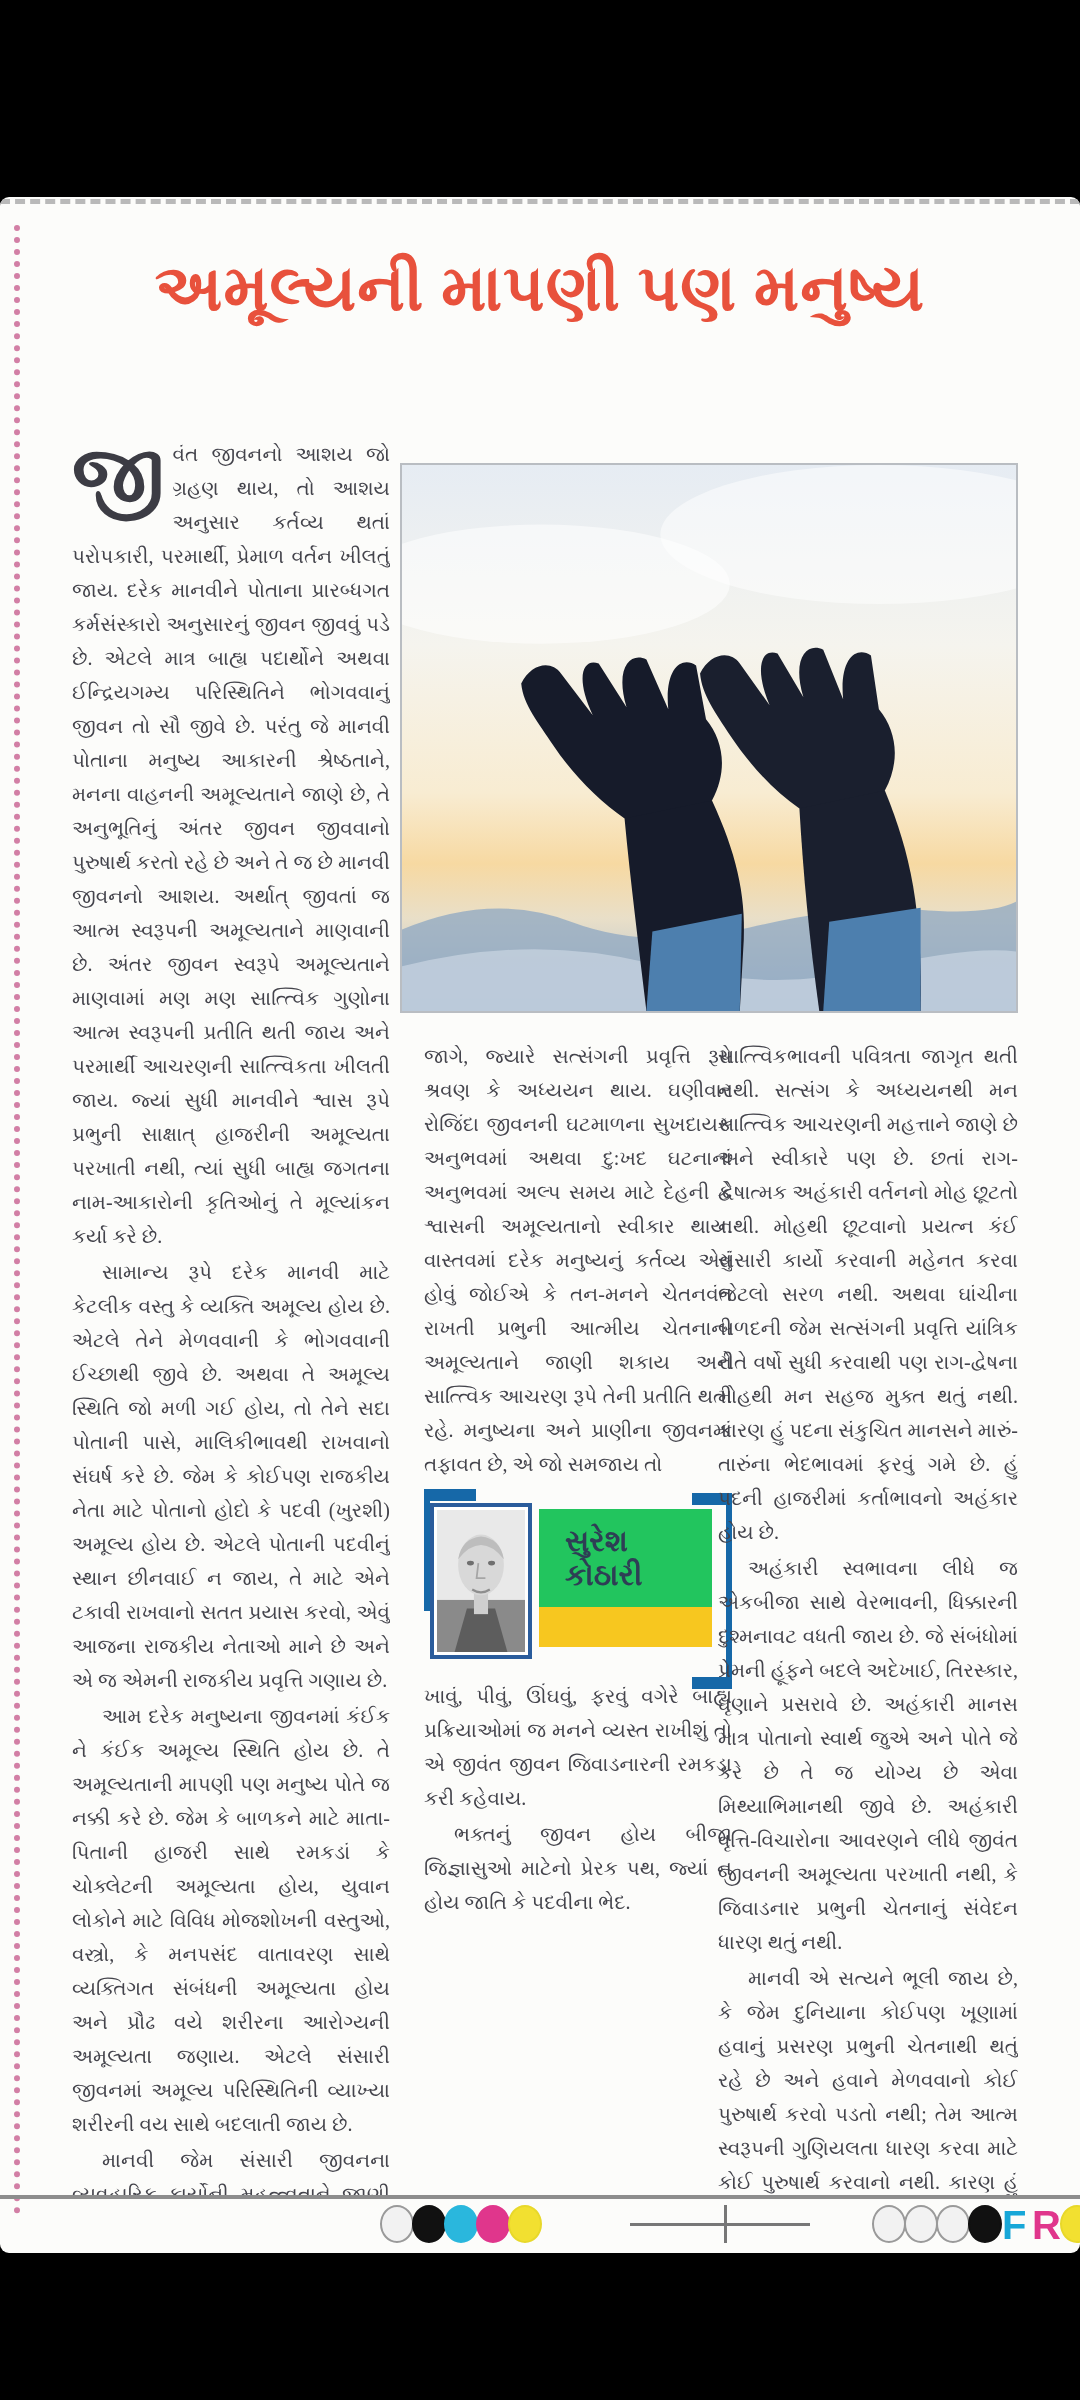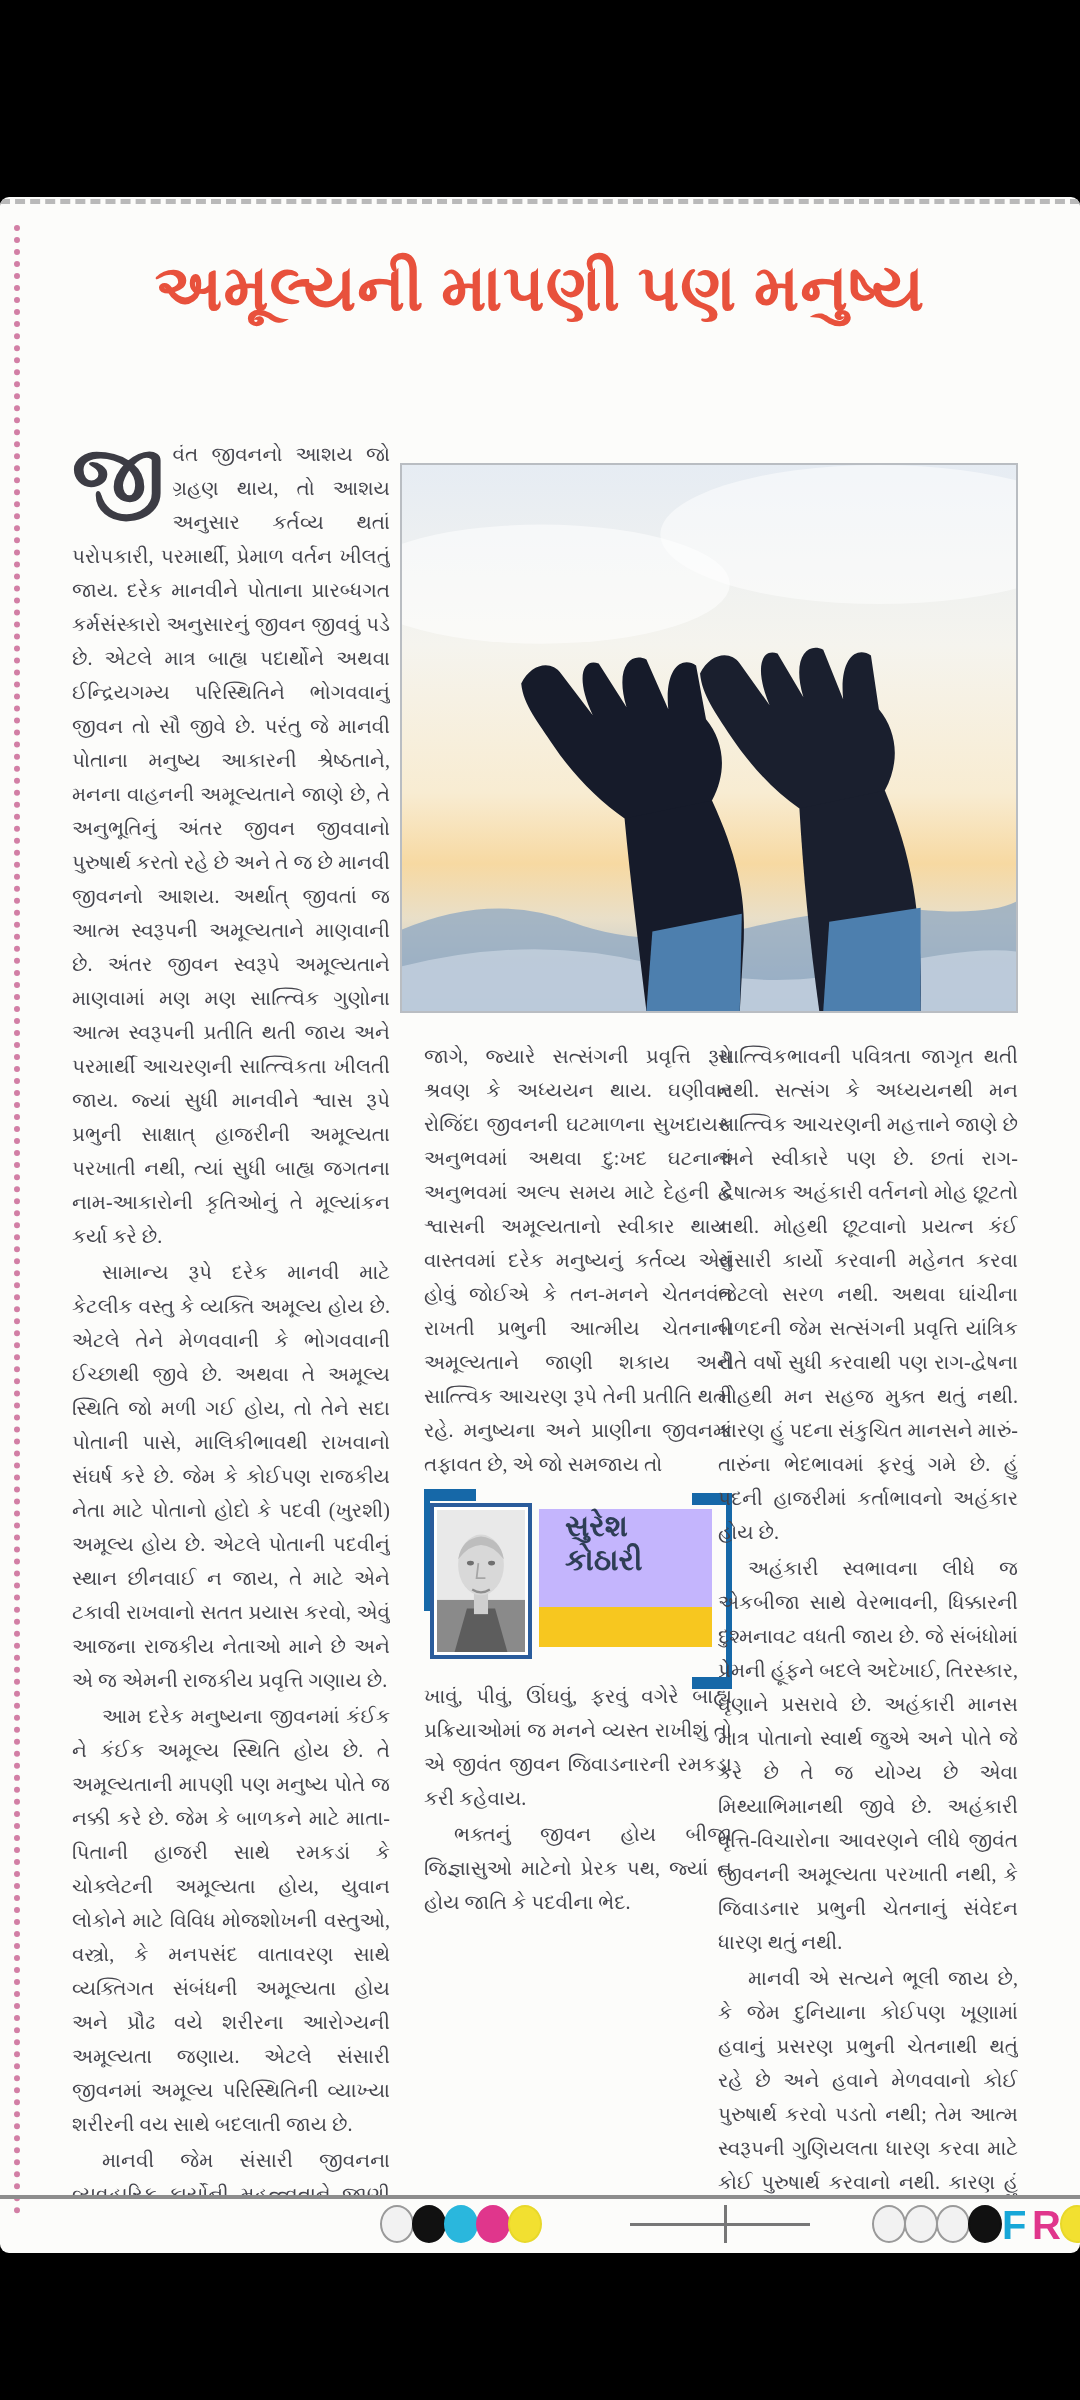--- a/index.html
+++ b/index.html
@@ -29,21 +29,21 @@
   .col p.flush{text-indent:0;}
   .dropcap{float:left;font-size:78px;line-height:64px;padding:6px 8px 0 0;color:#3c3c44;font-weight:bold;}
 
   
   .author-box{position:relative;margin:16px 2px 14px 2px;height:168px;}
   .bracket-tl{position:absolute;left:-8px;top:-8px;width:46px;height:110px;border-left:12px solid #1668a8;border-top:12px solid #1668a8;}
   .bracket-r{position:absolute;right:-10px;top:-4px;width:34px;height:172px;border-right:14px solid #1668a8;border-top:12px solid #1668a8;border-bottom:12px solid #1668a8;}
   .author-photo{position:absolute;left:4px;top:6px;width:102px;height:156px;border:4px solid #2a5c9c;background:#fff;padding:3px;box-sizing:border-box;}
   .author-photo svg{display:block;width:100%;height:100%;}
   .author-bands{position:absolute;left:113px;top:12px;right:18px;height:148px;}
-  .band-top{height:98px;background:#c4b5fd;display:flex;}
+  .band-top{height:98px;background:#22c55e;display:flex;align-items:center;}
   .band-bottom{height:40px;background:#f7c71f;}
   .author-name{color:#2e3e55;font-weight:bold;font-size:30px;padding-left:26px;}
 
   
   .bottom-rule{position:absolute;left:0;top:1998px;width:1080px;height:0;border-top:4px solid #8d8d8d;}
   .marks{position:absolute;top:2008px;left:0;width:1080px;height:46px;}
   .dot{position:absolute;top:0;width:34px;height:38px;border-radius:50%;border:2px solid #9a9a9a;box-sizing:border-box;background:#f2f2f2;}
   .dot.black{background:#111;border-color:#111;}
   .dot.cyan{background:#2ab7dd;border-color:#2ab7dd;}
   .dot.magenta{background:#e0368c;border-color:#e0368c;}

